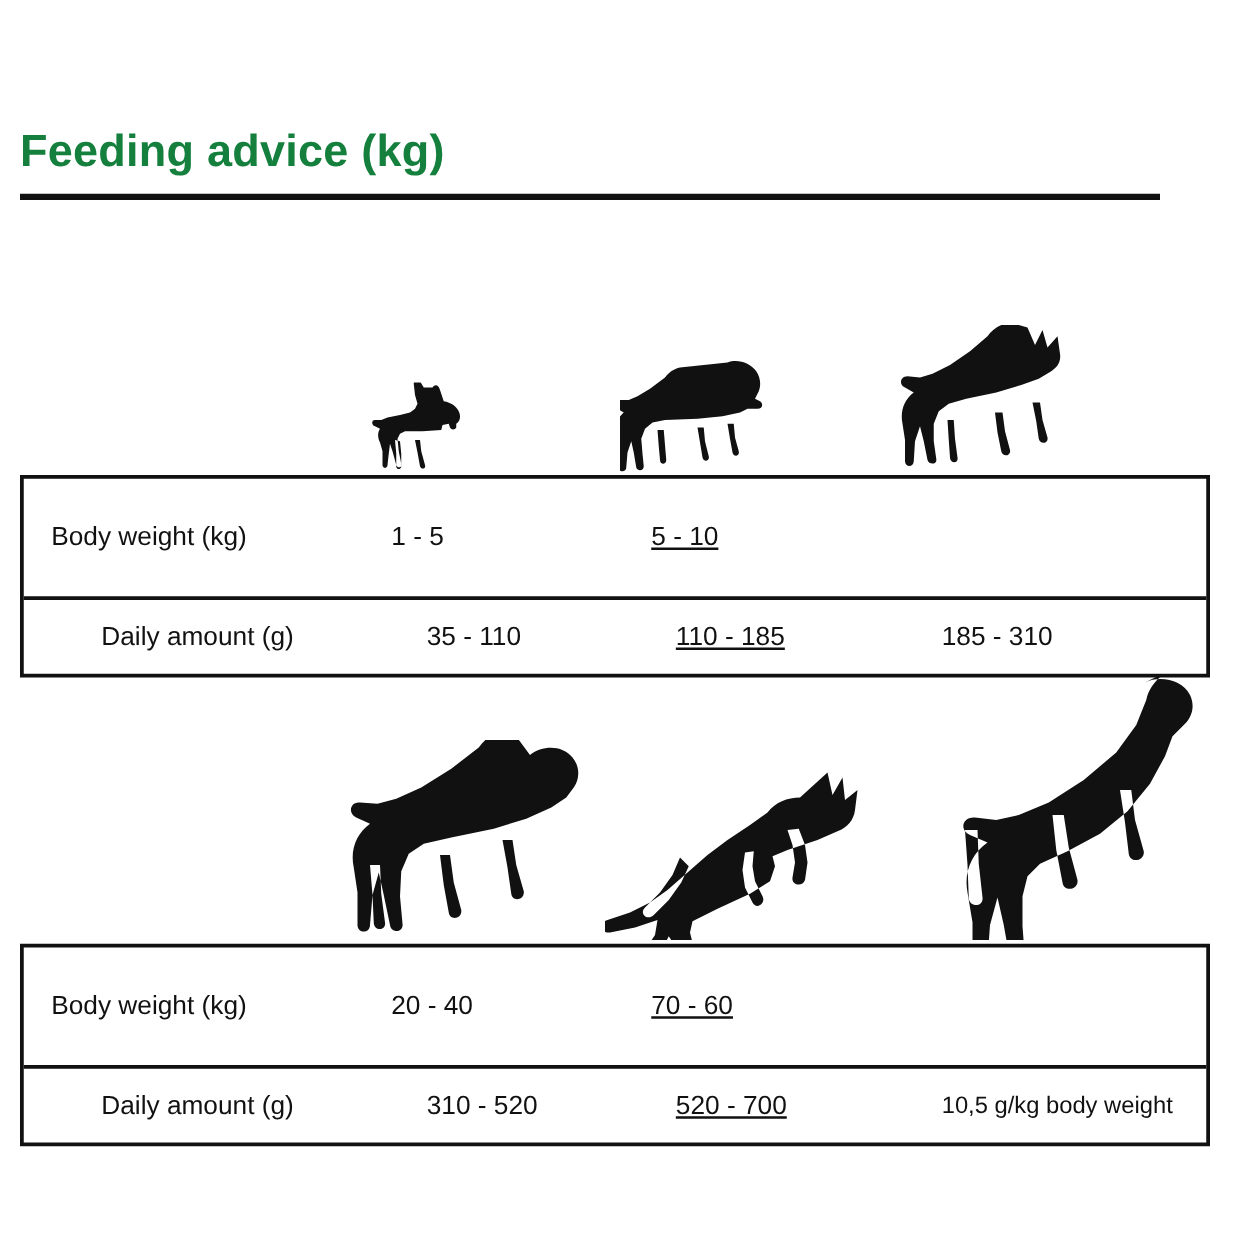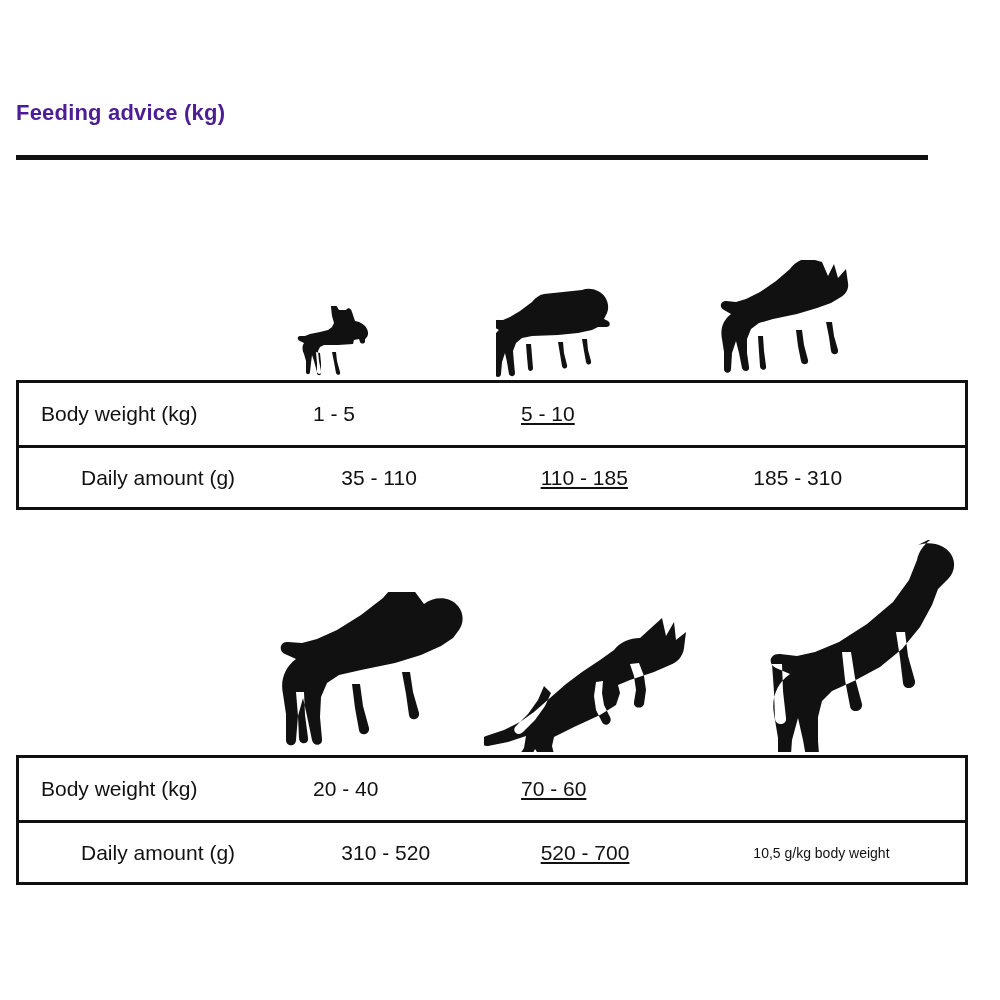--- a/index.html
+++ b/index.html
@@ -19,24 +19,24 @@
     position: absolute;
     left: 0; top: 0;
     width: 1000px;
     height: 1000px;
     background: #ffffff;
   }
   .title {
     position: absolute;
     left: 16px;
     top: 100px;
-    font-size: 22px;
+    font-size: 36px;
     font-weight: bold;
     letter-spacing: 0.2px;
-    color: #4c1d95;
+    color: #15803d;
   }
   .title-rule {
     position: absolute;
     left: 16px;
     top: 155px;
     width: 912px;
     height: 5px;
     background: #111111;
   }
 
@@ -67,36 +67,37 @@
     box-sizing: border-box;
     background: #ffffff;
   }
   #table1 { top: 380px; }
   #table2 { top: 755px; }
 
   .row {
     display: flex;
     height: 62px;
     box-sizing: border-box;
+    margin-top: 16px;
   }
   .row.divider { border-top: 3px solid #111111; padding-left: 40px; }
   .cell {
     display: flex;
     align-items: center;
     box-sizing: border-box;
     font-size: 21px;
     color: #111111;
     padding-left: 22px;
     white-space: nowrap;
   }
   .cell.label { width: 272px; }
   .cell.c1 { width: 208px; text-align: center; }
   .cell.c2 { width: 222px; text-decoration: underline; }
   .cell.c3 { width: 244px; }
-  .cell.small { font-size: 14px; }
+  .cell.small { font-size: 19px; }
 </style>
 </head>
 <body>
 
 <div class="page">
 
   <div class="title">Feeding advice (kg)</div>
   <div class="title-rule"></div>
 
   <div class="silhouette-row" id="row1-silhouettes">

